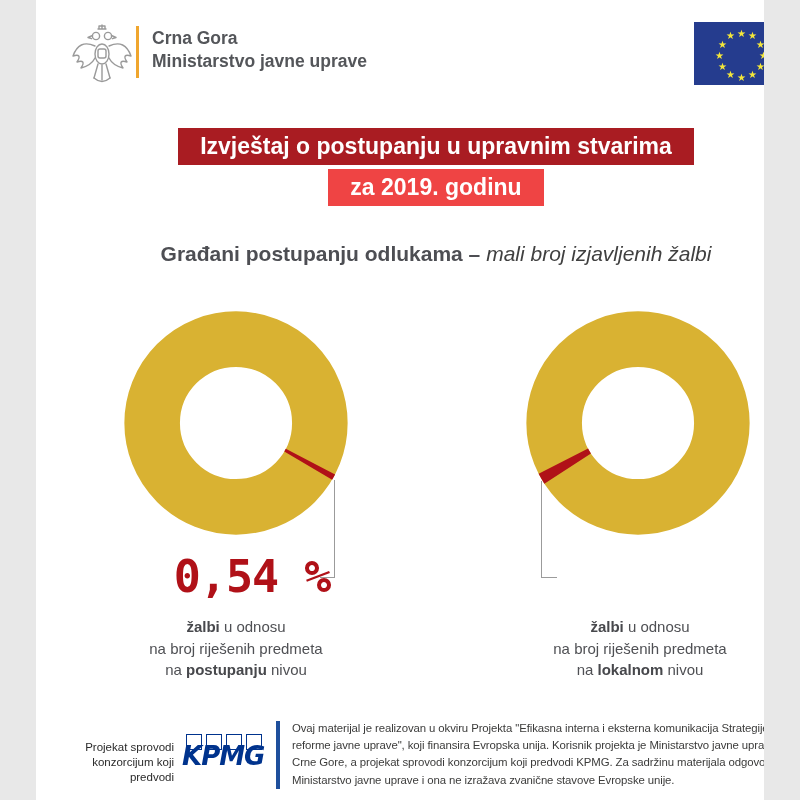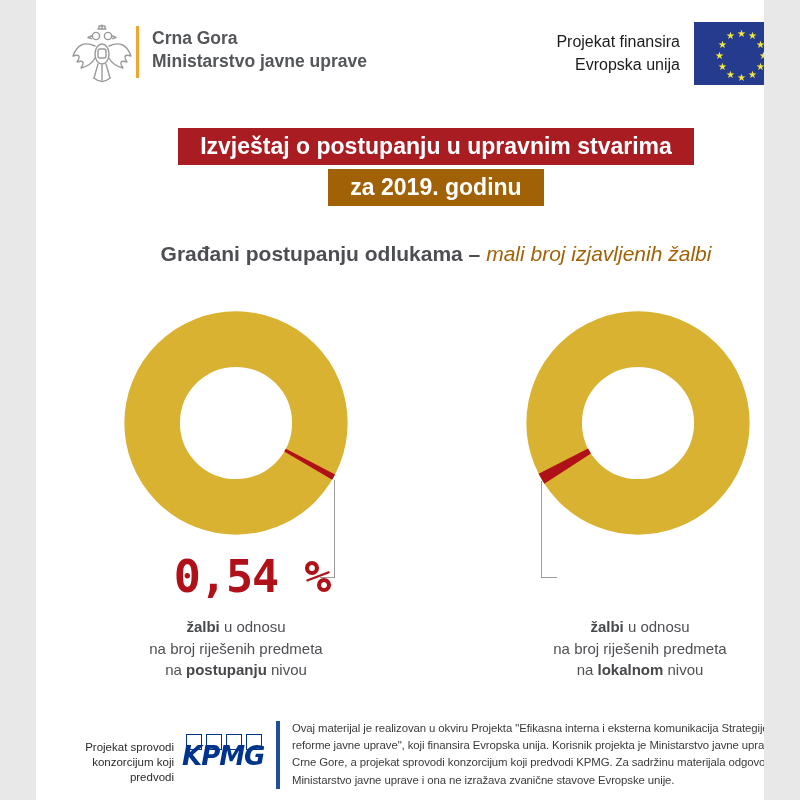--- a/index.html
+++ b/index.html
@@ -14,21 +14,21 @@
   .ministry-text{left:116px;top:27px;font-size:17.5px;font-weight:bold;line-height:23px;color:#54565a;}
   .gold-divider{left:100px;top:26px;width:3px;height:52px;background:#f0a62e;}
   .eu-note{left:430px;top:30px;width:214px;text-align:right;font-size:16px;line-height:23px;color:#1c1c1c;}
 
   
   .banner-wrap{left:0;top:128px;width:800px;display:flex;flex-direction:column;align-items:center;gap:4px;}
   .banner-line{display:inline-block;color:#fff;font-weight:bold;font-size:23px;line-height:29px;padding:4px 22px;}
 
   
   .subtitle{left:0;top:242px;width:800px;text-align:center;font-size:21px;color:#4d4e53;}
-  .subtitle .it{font-style:italic;font-weight:normal;color:#a16207;}
+  .subtitle .it{font-style:italic;font-weight:normal;color:#404040;}
   .subtitle .b{font-weight:bold;}
 
   
   .donut{position:absolute;top:306px;}
   .donut-left{left:83px;}
   .donut-right{left:485px;}
 
   .callout{background:#9b9b9b;}
 
   .pct{width:234px;text-align:center;font-family:"DejaVu Sans Mono",monospace;
@@ -63,43 +63,41 @@
       <path d="M43 26 C54 21, 61 25, 65 36 C59 34, 57 36, 61 42 C55 40, 53 42, 57 48 C49 46, 45 42, 43 38"></path>
       <rect x="32" y="29" width="8" height="9" rx="2"></rect>
       <path d="M32 44 L28 58 M36 45 L36 60 M40 44 L44 58"></path>
       <path d="M28 58 Q36 65 44 58"></path>
     </g>
   </svg>
   <div class="abs gold-divider"></div>
   <div class="abs ministry-text pre">Crna Gora
 Ministarstvo javne uprave</div>
 
-  <div class="abs eu-note pre">Projekat finansira
-Evropska unija</div>
   <svg class="abs" style="left:658px;top:22px" width="95" height="63" viewBox="0 0 95 63">
     <rect x="0" y="0" width="95" height="63" fill="#253c8e"></rect>
     <g fill="#f5e73a" font-size="10" text-anchor="middle" font-family="DejaVu Sans, sans-serif">
       <text x="47.5" y="14.5">★</text>
         <text x="58.5" y="17.4">★</text>
       <text x="66.5" y="25.5">★</text>
         <text x="69.5" y="36.5">★</text>
       <text x="66.5" y="47.5">★</text>
         <text x="58.5" y="55.5">★</text>
       <text x="47.5" y="58.5">★</text>
         <text x="36.5" y="55.5">★</text>
       <text x="28.5" y="47.5">★</text>
         <text x="25.5" y="36.5">★</text>
       <text x="28.5" y="25.5">★</text>
         <text x="36.5" y="17.4">★</text>
     </g>
   </svg>
 
   <div class="abs banner-wrap">
     <span class="banner-line" style="background: rgb(169, 28, 34);">Izvještaj o postupanju u upravnim stvarima</span>
-    <span class="banner-line" style="background: #a16207;">za 2019. godinu</span>
+    <span class="banner-line" style="background: #ef4444;">za 2019. godinu</span>
   </div>
 
   <div class="abs subtitle"><span class="b">Građani postupanju odlukama – </span><span class="it">mali broj izjavljenih žalbi</span></div>
 
   <svg class="donut donut-left" width="234" height="234" viewBox="0 0 240 240">
     <circle class="ring" cx="120" cy="120" r="86" fill="none" stroke-width="57" stroke="#d9b232"></circle>
     <circle class="slice" cx="120" cy="120" r="86" fill="none" stroke-width="57" stroke="#b01118" stroke-dasharray="4.8 535.5539364174444" transform="rotate(27.4010480135884 120 120)"></circle>
   </svg>
 
   <svg class="donut donut-right" width="234" height="234" viewBox="0 0 240 240">

